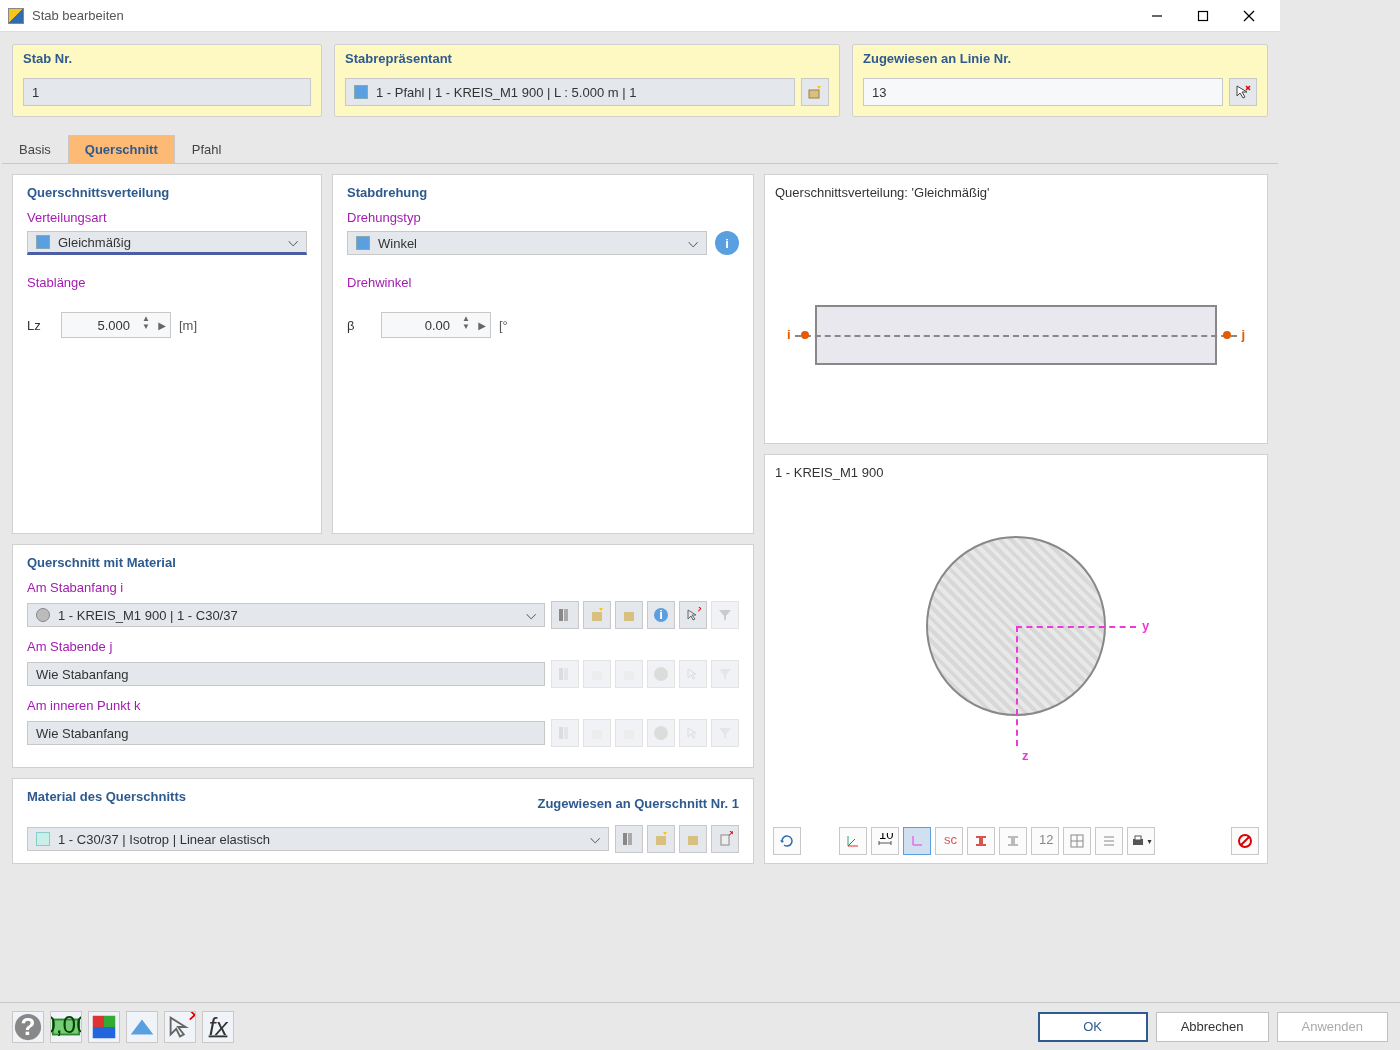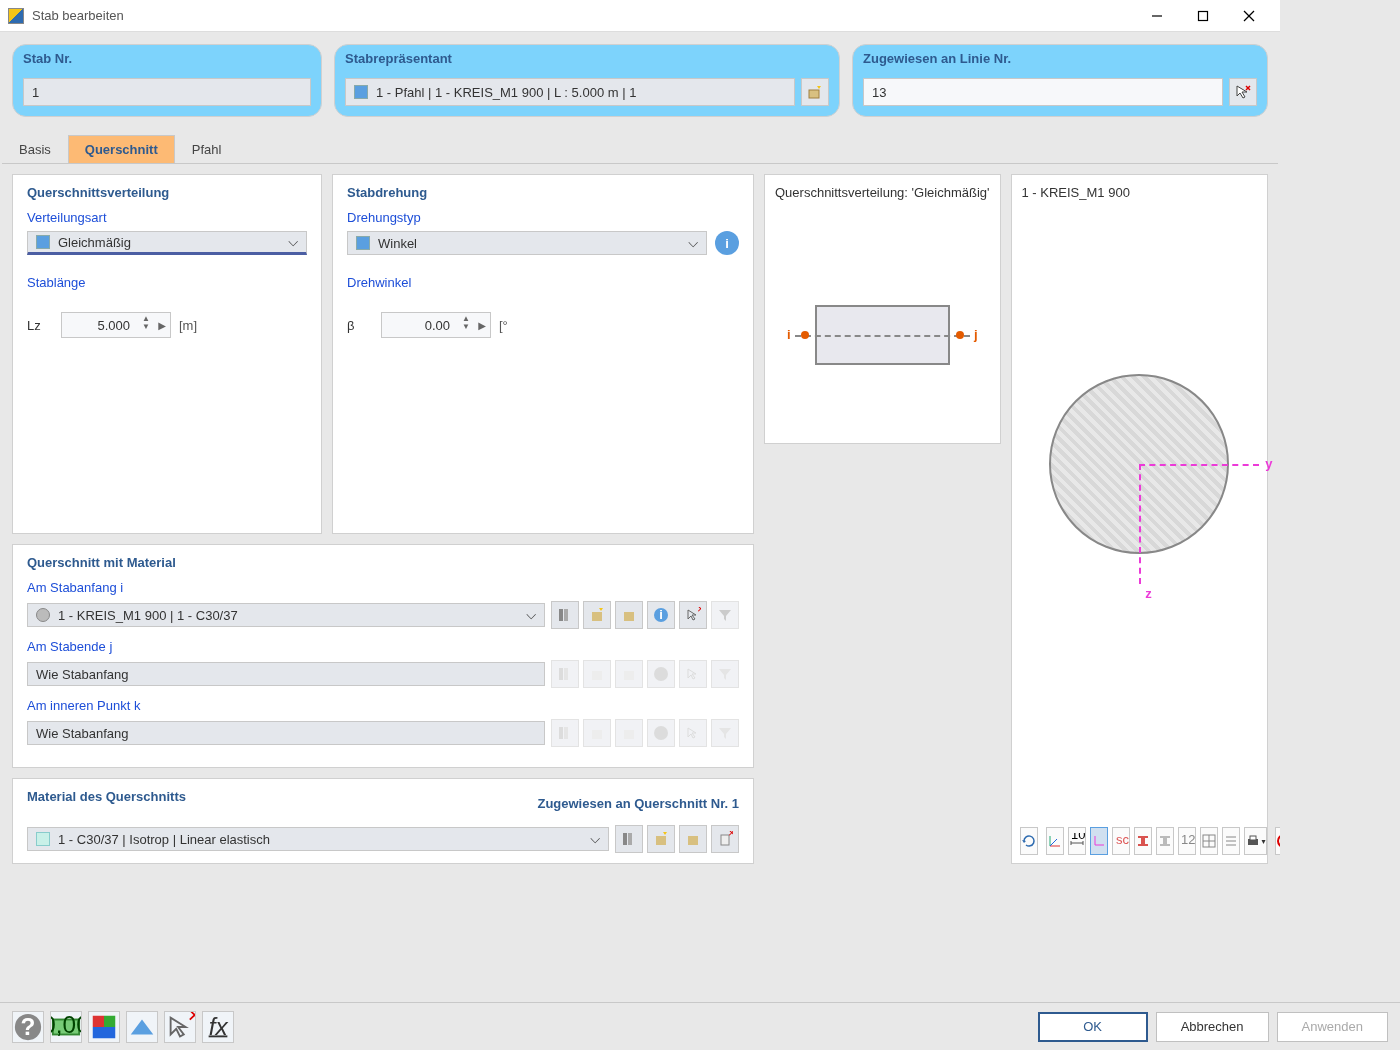--- a/index.html
+++ b/index.html
@@ -3,57 +3,57 @@
 <meta charset="utf-8">
 <style>
 *{box-sizing:border-box;margin:0;padding:0;font-family:"Segoe UI",Tahoma,sans-serif;font-size:13px;color:#333}
 body{background:#e8e8e8;width:1280px;height:960px;overflow:hidden}
 .titlebar{height:32px;background:#fff;display:flex;align-items:center;padding:0 8px;border-bottom:1px solid #ddd}
 .titlebar .app-icon{width:16px;height:16px;background:linear-gradient(135deg,#f5c518 50%,#2e6bb0 50%);margin-right:8px;border:1px solid #888}
 .titlebar .title{flex:1;color:#555}
 .titlebar .winbtn{width:46px;height:32px;display:flex;align-items:center;justify-content:center;color:#000}
 .winbtn svg{width:12px;height:12px}
 .top-row{display:flex;gap:12px;padding:12px 12px 0}
-.card{background:#7dd3fc;border:1px solid #d0d0d0;border-radius:14px}
+.card{background:#fef9c3;border:1px solid #d0d0d0;border-radius:2px}
 .card .chead{color:#2e5a8f;font-weight:600;padding:6px 10px}
 .card .cbody{padding:6px 10px 10px}
 .card.stabnr{width:310px}
 .card.reprae{flex:1}
 .card.zugew{width:416px}
 .fld{display:flex;align-items:center;height:28px;background:#e4e7ec;border:1px solid #c8c8c8;padding:0 8px;width:100%}
 .fld.light{background:#f7f8fa}
 .swatch{width:14px;height:14px;background:#5a9fe0;border:1px solid #8aa;display:inline-block;margin-right:8px}
 .iconbtn{width:28px;height:28px;background:#e4e7ec;border:1px solid #c8c8c8;display:flex;align-items:center;justify-content:center;margin-left:6px}
 .iconbtn svg{width:16px;height:16px}
 .tabs{padding:0 2px;margin-top:18px}
 .tabstrip{display:flex;background:#e8e8e8;border-bottom:1px solid #c8c8c8}
 .tab{padding:6px 16px;border:1px solid transparent;border-bottom:none;color:#444}
 .tab.active{background:#fdba74;border-color:#c8c8c8;color:#2e5a8f;font-weight:600}
 .content{display:flex;gap:10px;padding:10px 12px}
 .leftcol{width:742px;display:flex;flex-direction:column;gap:10px}
 .leftrow{display:flex;gap:10px}
 .panel{background:#fff;border:1px solid #d0d0d0;padding:10px 14px}
 .panel .ptitle{color:#2e5a8f;font-weight:600;margin-bottom:10px}
-.lbl{color:#1d4ed8;margin-bottom:6px;display:block}
+.lbl{color:#a21caf;margin-bottom:6px;display:block}
 .select{height:24px;background:#e4e7ec;border:1px solid #c8c8c8;display:flex;align-items:center;padding:0 8px;position:relative;width:100%}
 .select.blue{border-bottom:3px solid #4b5ea3}
 .select .chev{position:absolute;right:8px}
 .numfield{display:flex;align-items:center;gap:8px;margin-top:22px}
 .numbox{height:26px;width:110px;background:#f7f8fa;border:1px solid #c8c8c8;display:flex;align-items:center;justify-content:flex-end;padding-right:40px;position:relative}
 .numbox .spin{position:absolute;right:20px;top:2px;display:flex;flex-direction:column}
 .numbox .spin span{font-size:8px;line-height:8px;color:#666}
 .numbox .play{position:absolute;right:4px;color:#666;font-size:10px}
 .unit{color:#555}
 .infobtn{width:24px;height:24px;border-radius:12px;background:#5a9fe0;color:#fff;display:inline-flex;align-items:center;justify-content:center;font-weight:700;margin-left:8px}
 .material-panel .row{margin-bottom:10px}
 .iconrow{display:flex;gap:4px;margin-left:6px}
 .iconrow .ib{width:28px;height:28px;background:#e4e7ec;border:1px solid #c8c8c8;display:flex;align-items:center;justify-content:center}
 .iconrow .ib.dis{opacity:.5}
 .iconrow svg{width:16px;height:16px}
-.rightcol{flex:1;display:flex;flex-direction:row;gap:10px}
+.rightcol{flex:1;display:flex;flex-direction:column;gap:10px}
 .preview{background:#fff;border:1px solid #d0d0d0;padding:10px;height:270px;position:relative}
 .preview2{background:#fff;border:1px solid #d0d0d0;padding:10px;flex:1;position:relative}
 .toolbar{display:flex;gap:4px;position:absolute;bottom:8px;left:8px;right:8px;align-items:center}
 .toolbar .tb{width:28px;height:28px;border:1px solid #c8c8c8;background:#fbfbfb;display:flex;align-items:center;justify-content:center}
 .toolbar .tb.active{background:#d0e0f0;border-color:#5a9fe0}
 .toolbar svg{width:16px;height:16px}
 .beam-rect{position:absolute;left:50px;right:50px;top:130px;height:60px;background:#e8e8ee;border:2px solid #888}
 .beam-line{position:absolute;left:30px;right:30px;top:160px;border-top:2px dashed #888;height:0}
 .node{width:8px;height:8px;background:#e45b00;border-radius:4px;position:absolute;top:156px}
 .node.i{left:36px}.node.j{right:36px}

